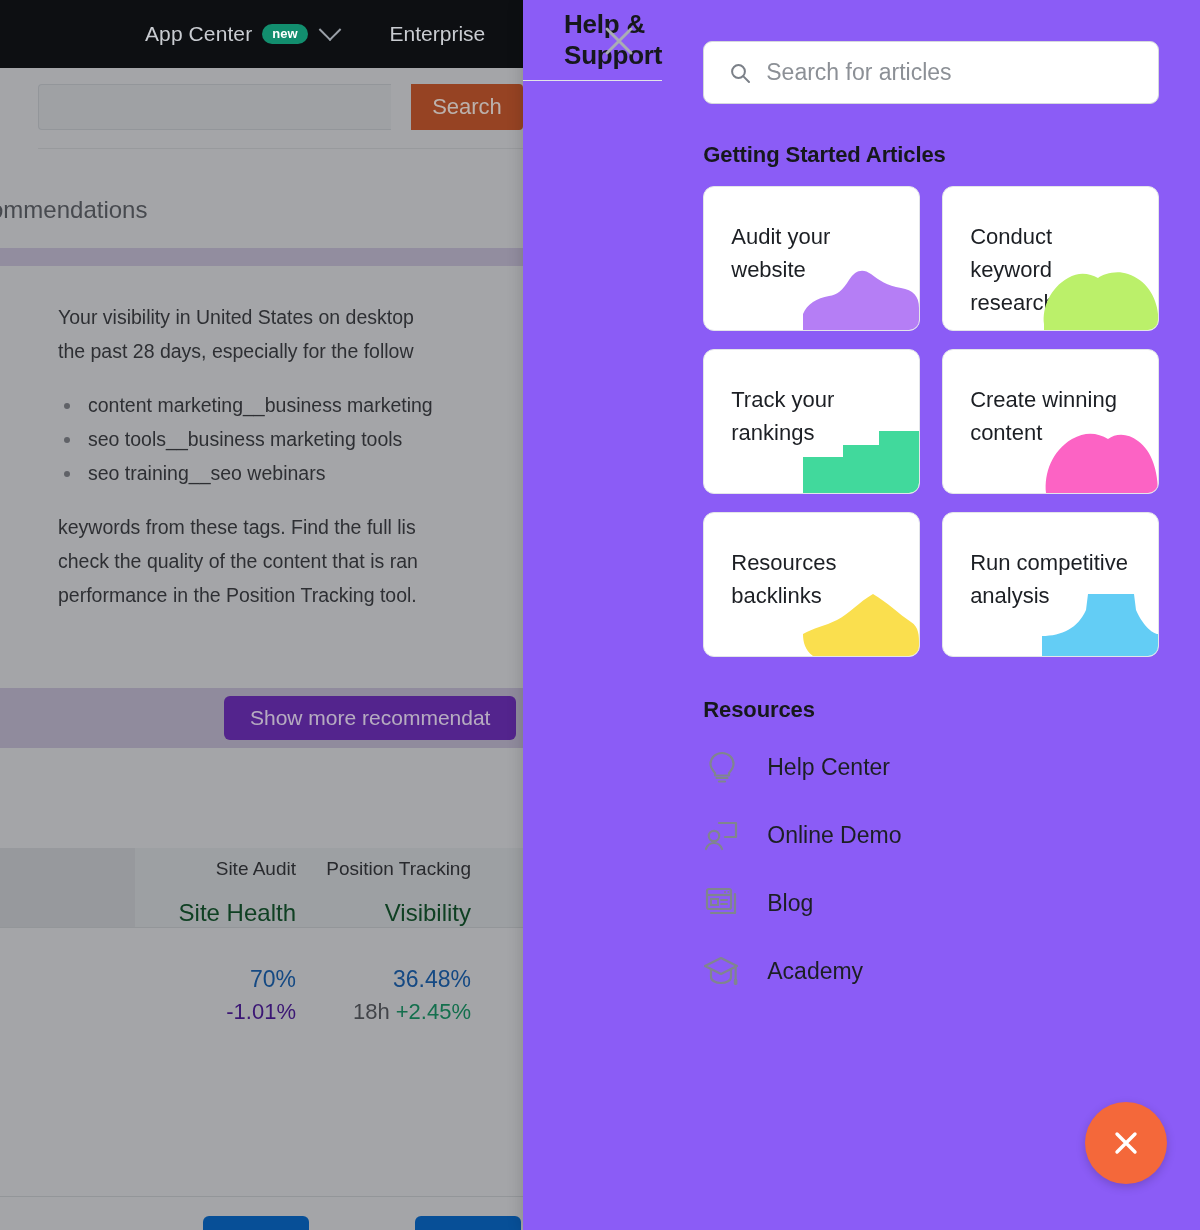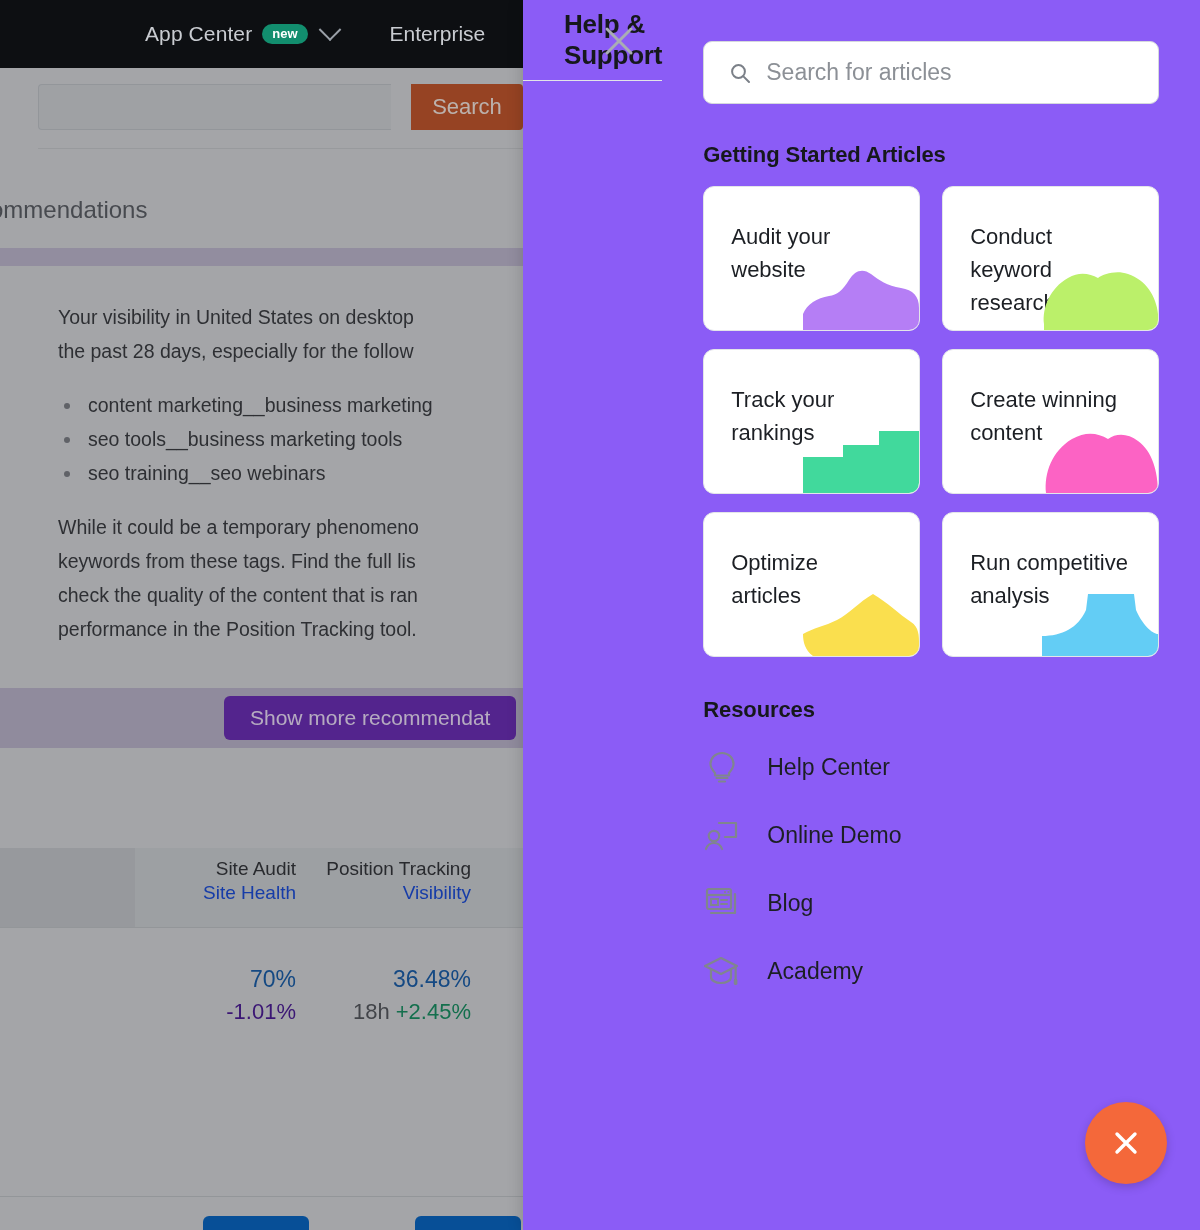--- a/index.html
+++ b/index.html
@@ -98,21 +98,21 @@
     font-size: 21px; white-space: nowrap;
   }
   .bg-metrics { position: absolute; left: 0; top: 780px; width: 600px; }
   .bg-metrics-head {
     display: flex; height: 80px; background: #cacdd1;
     border-bottom: 1px solid #bdc0c5;
   }
   .bg-metrics-head .spacer { width: 135px; background: #c2c5ca; }
   .bg-mcell { width: 175px; text-align: right; padding: 10px 14px 0 0; }
   .bg-mtitle { font-size: 19px; color: #34363b; white-space: nowrap; }
-  .bg-msub { font-size: 19px; color: #1d4ed8; margin-top: 2px; }
+  .bg-msub { font-size: 24px; color: #14532d; margin-top: 19px; }
   .bg-metrics-body { display: flex; height: 120px; padding-top: 38px; }
   .bg-metrics-body .spacer { width: 135px; }
   .bg-vcell { width: 175px; text-align: right; padding-right: 14px; }
   .bg-vmain { font-size: 23px; color: #1b5ea8; }
   .bg-vsub { font-size: 22px; margin-top: 6px; white-space: nowrap; }
   .neg { color: #4c1d95; }
   .pos { color: #1a8f63; }
   .muted { color: #55585e; }
   .bg-foot-div { position: absolute; left: 0; top: 1128px; width: 600px; height: 1px; background: #bdc0c5; }
   .bg-bluebtn {
@@ -240,21 +240,20 @@
         <div>the past 28 days, especially for the follow</div>
       </div>
 
       <ul class="bg-list">
         <li>content marketing__business marketing</li>
         <li>seo tools__business marketing tools</li>
         <li>seo training__seo webinars</li>
       </ul>
 
       <div class="bg-para" id="bg-p2">
-        <div>While it could be a temporary phenomeno</div>
         <div>keywords from these tags. Find the full lis</div>
         <div>check the quality of the content that is ran</div>
         <div>performance in the Position Tracking tool.</div>
       </div>
 
       <div class="bg-showmore-wrap">
         <button class="bg-showmore">Show more recommendat</button>
       </div>
 
       <div class="bg-metrics">
@@ -339,21 +338,21 @@
         </div>
 
         <div class="card">
           <div class="card-label">Create winning content</div>
           <svg class="blob" width="116" height="62" viewBox="0 0 116 62">
             <path d="M4 62 C2 42 10 20 30 8 C44 0 56 2 66 8 C74 2 86 2 96 10 C110 20 116 40 116 62 Z" fill="#fc63c4"></path>
           </svg>
         </div>
 
         <div class="card">
-          <div class="card-label">Optimize articles</div>
+          <div class="card-label">Resources backlinks</div>
           <svg class="blob" width="116" height="62" viewBox="0 0 116 62">
             <path d="M0 40 C10 34 22 32 34 26 C46 20 56 8 70 0 C84 8 96 20 108 28 C116 33 116 42 116 50 L116 62 L10 62 C2 56 0 48 0 40 Z" fill="#fadf4e"></path>
           </svg>
         </div>
 
         <div class="card">
           <div class="card-label">Run competitive analysis</div>
           <svg class="blob" width="116" height="62" viewBox="0 0 116 62">
             <path d="M0 42 C20 42 36 34 44 16 L46 0 L92 0 L94 16 C102 34 112 40 116 40 L116 62 L0 62 Z" fill="#63cdf5"></path>
           </svg>

